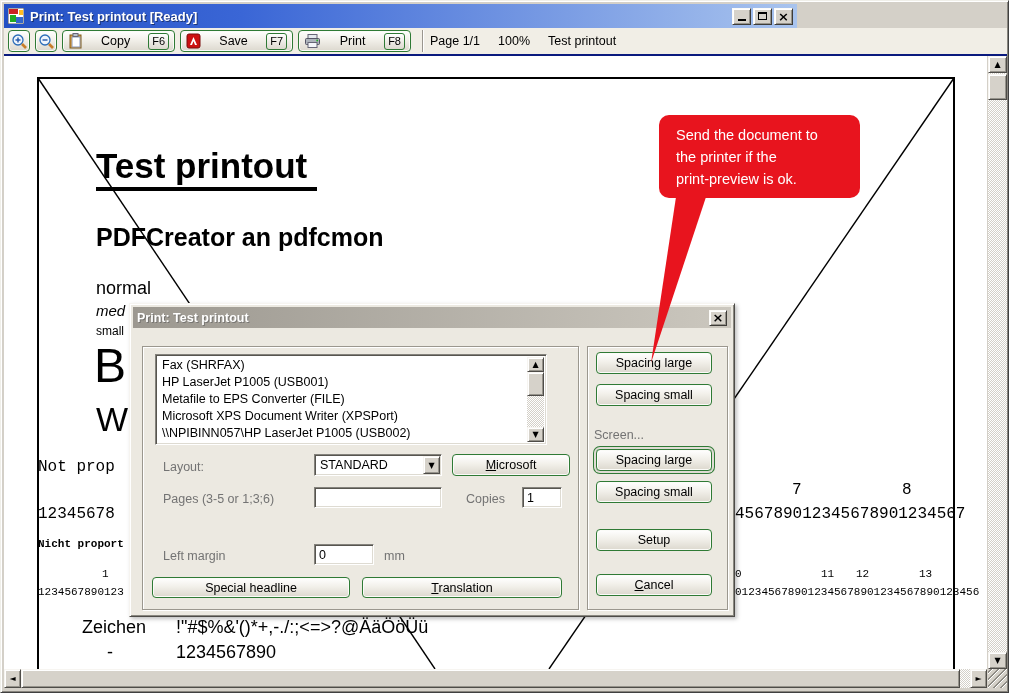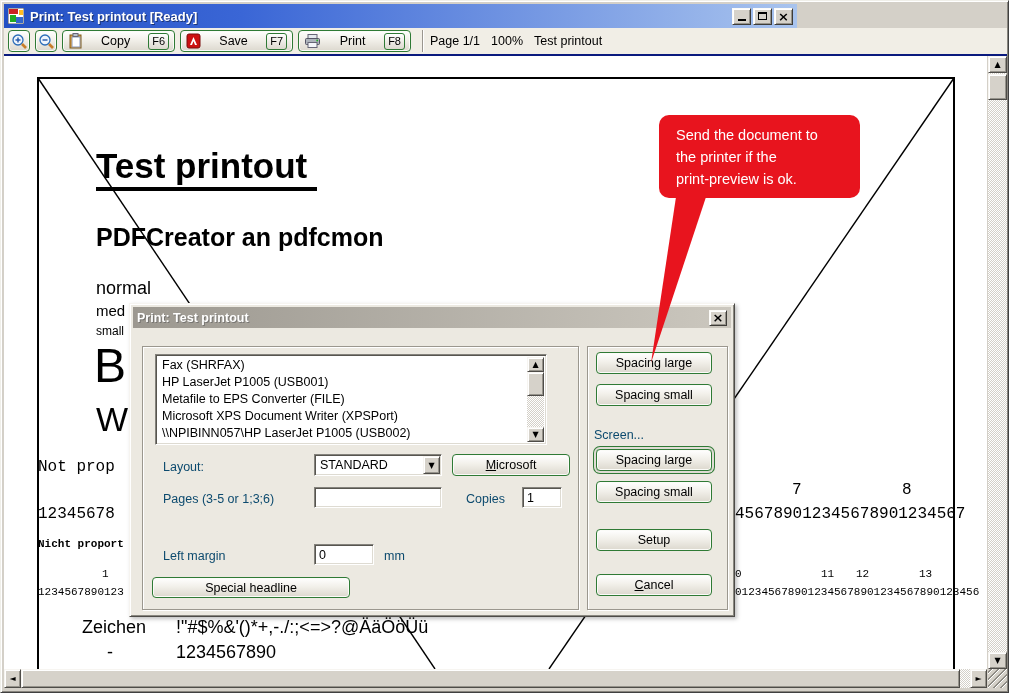--- a/index.html
+++ b/index.html
@@ -30,39 +30,39 @@
   .gbtn { background:linear-gradient(#ffffff,#f2f0ea 45%,#dcd8ce);
           border:1px solid #2f7a35; border-radius:4px;
           box-shadow:inset 0 0 0 1px #fbfbf8;
           font-size:12.5px; color:#000; display:flex; align-items:center; justify-content:center; }
   .tbtn { height:22px; margin-right:5px; }
   .tbtn.sq { width:22px; }
   .tbtn.wide { width:113px; justify-content:space-between; padding:0 5px; }
   .kbadge { border:1px solid #2f7a35; border-radius:3px; padding:0 3px; font-size:11px;
             background:linear-gradient(#fff,#dcd8ce); line-height:15px; }
   .tsep { width:2px; height:22px; border-left:1px solid #9a968e; border-right:1px solid #fff; margin:0 6px; }
-  .status { font-size:12.5px; color:#000; display:flex; gap:11px; }
+  .status { font-size:12.5px; color:#000; display:flex; gap:18px; }
 
   
   .preview { left:3px; top:55px; width:983px; height:613px; background:#fff; overflow:hidden; }
   .pline { position:absolute; background:#000; }
   .doc { position:absolute; color:#000; white-space:pre; }
   .mono { font-family:"Liberation Mono","DejaVu Sans Mono",monospace; }
 
   
   .dialog { left:125px; top:247px; width:606px; height:314px; background:#ece9e1; z-index:5;
             border:1px solid #4e4c48; border-top-color:#f6f4f0; border-left-color:#f6f4f0;
             box-shadow:inset 1px 1px 0 #fff, inset -1px -1px 0 #8a8880, 2px 2px 4px rgba(0,0,0,.25); }
   .dlg-titlebar { left:3px; top:3px; width:598px; height:21px;
                   background:linear-gradient(to right,#9c9890,#cbc7be); display:flex; align-items:center; padding:0 4px; }
   .dlg-title { color:#fff; font-weight:bold; font-size:12.5px; text-shadow:1px 1px 0 rgba(90,90,90,.6); flex:1; }
   .groupbox { border:1px solid #9b978e; box-shadow:1px 1px 0 #fff, inset 1px 1px 0 #fff; }
   .sunken { background:#fff; border:1px solid; border-color:#84827c #fff #fff #84827c;
             box-shadow:inset 1px 1px 0 #57554f, inset -1px -1px 0 #dedbd2; }
-  .lab { position:absolute; font-size:12.5px; color:#0c4a6e; }
+  .lab { position:absolute; font-size:12.5px; color:#737373; }
   .listbox { overflow:hidden; }
   .lrow { height:17px; font-size:12.5px; padding:1px 0 0 4px; white-space:pre; color:#000; }
   .lsel { background:linear-gradient(#b0b0f2,#8080d8); color:#fff; }
   .sbtn { background:#d6d2ca; border:1px solid; border-color:#f7f5f1 #4e4c48 #4e4c48 #f7f5f1;
           box-shadow:inset 1px 1px 0 #fff, inset -1px -1px 0 #96938b;
           display:flex; align-items:center; justify-content:center; font-size:8px; color:#000;
           font-family:"DejaVu Sans",sans-serif; }
   .dither { background:#fff; background-image:repeating-conic-gradient(#d4d0c8 0 25%, #ffffff 0 50%);
             background-size:2px 2px; }
   .thumb { background:#d6d2ca; border:1px solid; border-color:#f7f5f1 #4e4c48 #4e4c48 #f7f5f1;
@@ -167,21 +167,21 @@
     <div class="pline" style="left:33px; top:21px; width:2px; height:592px;"></div>
     <div class="pline" style="left:949px; top:21px; width:2px; height:592px;"></div>
     <svg class="abs" style="left:0; top:0;" width="983" height="613">
       <line x1="34" y1="22" x2="431" y2="613" stroke="#000" stroke-width="1.4"></line>
       <line x1="950" y1="22" x2="545" y2="613" stroke="#000" stroke-width="1.4"></line>
     </svg>
 
     <div class="doc" style="left:92px; top:90px; font-size:35px; font-weight:bold; border-bottom:4px solid #000; padding-bottom:1px; padding-right:10px;">Test printout</div>
     <div class="doc" style="left:92px; top:167px; font-size:25px; font-weight:bold;">PDFCreator an pdfcmon</div>
     <div class="doc" style="left:92px; top:222px; font-size:18px;">normal</div>
-    <div class="doc" style="left:92px; top:246px; font-size:15px;">med</div>
+    <div class="doc" style="left:92px; top:246px; font-size:15px;font-style:italic;">med</div>
     <div class="doc" style="left:92px; top:268px; font-size:12px;">small</div>
     <div class="doc" style="left:90px; top:282px; font-size:48px;">Bi</div>
     <div class="doc" style="left:92px; top:344px; font-size:34px;">W</div>
     <div class="doc mono" style="left:34px; top:402px; font-size:16px;">Not prop</div>
     <div class="doc mono" style="left:788px; top:425px; font-size:16px;">7</div>
     <div class="doc mono" style="left:898px; top:425px; font-size:16px;">8</div>
     <div class="doc mono" style="left:34px; top:449px; font-size:16px;">12345678</div>
     <div class="doc mono" style="left:731px; top:449px; font-size:16px;">456789012345678901234567</div>
     <div class="doc mono" style="left:34px; top:482px; font-size:11px; font-weight:bold;">Nicht proport</div>
     <div class="doc mono" style="left:98px; top:512px; font-size:11px;">1</div>
@@ -250,20 +250,23 @@
       <span class="lab" style="left:336px; top:188px;">Copies</span>
       <input class="field" style="left: 392px; top: 183px; width: 40px; height: 21px;" value="1">
 
       <span class="lab" style="left:33px; top:245px;">Left margin</span>
       <input class="field" style="left: 184px; top: 240px; width: 60px; height: 21px;" value="0">
       <span class="lab" style="left:254px; top:245px;">mm</span>
 
       <div class="abs gbtn" style="left:22px; top:273px; width:198px; height:21px;">
           <span class="btnlabel">Special headline</span>
         </div>
+      <div class="abs gbtn mn" style="left:232px; top:273px; width:200px; height:21px;">
+          <span class="btnlabel">Translation</span>
+        </div>
 
       <div class="abs groupbox" style="left:457px; top:42px; width:141px; height:264px;"></div>
       <div class="abs gbtn" style="left:466px; top:48px; width:116px; height:22px;">
           <span class="btnlabel">Spacing large</span>
         </div>
       <div class="abs gbtn" style="left:466px; top:80px; width:116px; height:22px;">
           <span class="btnlabel">Spacing small</span>
         </div>
       <span class="lab" style="left:464px; top:124px;">Screen...</span>
       <div class="abs gbtn focusbtn" style="left:466px; top:145px; width:116px; height:22px;">

